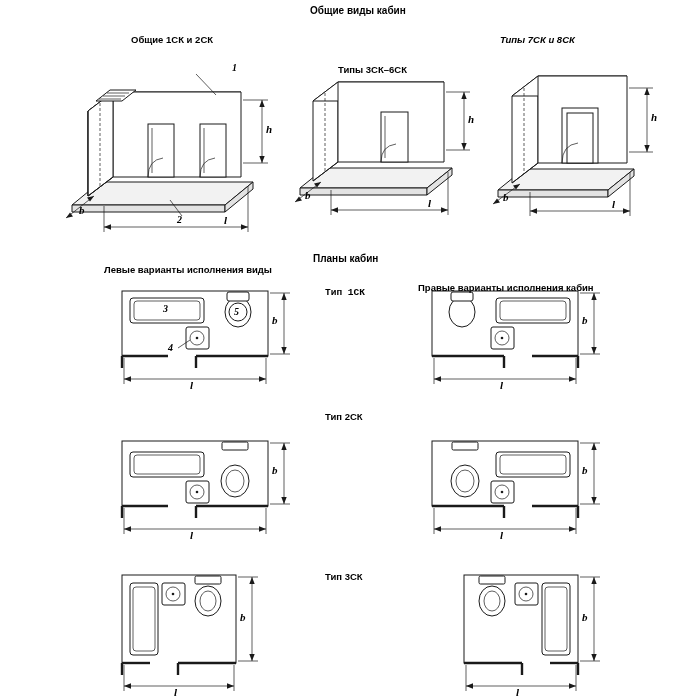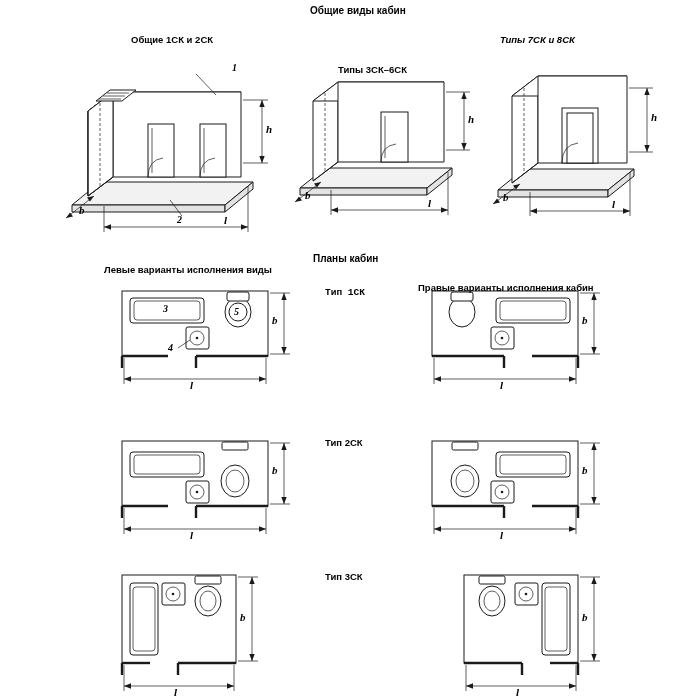--- a/index.html
+++ b/index.html
@@ -392,21 +392,21 @@
   <div class="lbl" style="left:131px; top:35px;">Общие 1СК и 2СК</div>
   <div class="lbl" style="left:338px; top:35px;margin-top:30px;">Типы 3СК–6СК</div>
   <div class="lbl" style="left:500px; top:35px;font-style:italic;">Типы 7СК и 8СК</div>
 
   <div class="lbl sec" style="left:313px; top:240px;margin-top:14px;">Планы кабин</div>
 
   <div class="lbl" style="left:104px; top:265px;">Левые варианты исполнения виды</div>
   <div class="lbl" style="left:418px; top:272px;margin-top:11px;">Правые варианты исполнения кабин</div>
 
   <div class="lbl" style="left:325px; top:288px;font-family:Liberation Mono, monospace;">Тип 1СК</div>
-  <div class="lbl" style="left:325px; top:438px;">Тип 2СК</div>
+  <div class="lbl" style="left:325px; top:412px;">Тип 2СК</div>
   <div class="lbl" style="left:325px; top:572px;">Тип 3СК</div>
 
   <div class="lbl ital" style="left:266px; top:124px;">h</div>
   <div class="lbl ital" style="left:79px; top:205px;">b</div>
   <div class="lbl ital" style="left:224px; top:215px;">l</div>
 
   <div class="lbl ital" style="left:468px; top:114px;">h</div>
   <div class="lbl ital" style="left:305px; top:190px;">b</div>
   <div class="lbl ital" style="left:428px; top:198px;">l</div>
 

